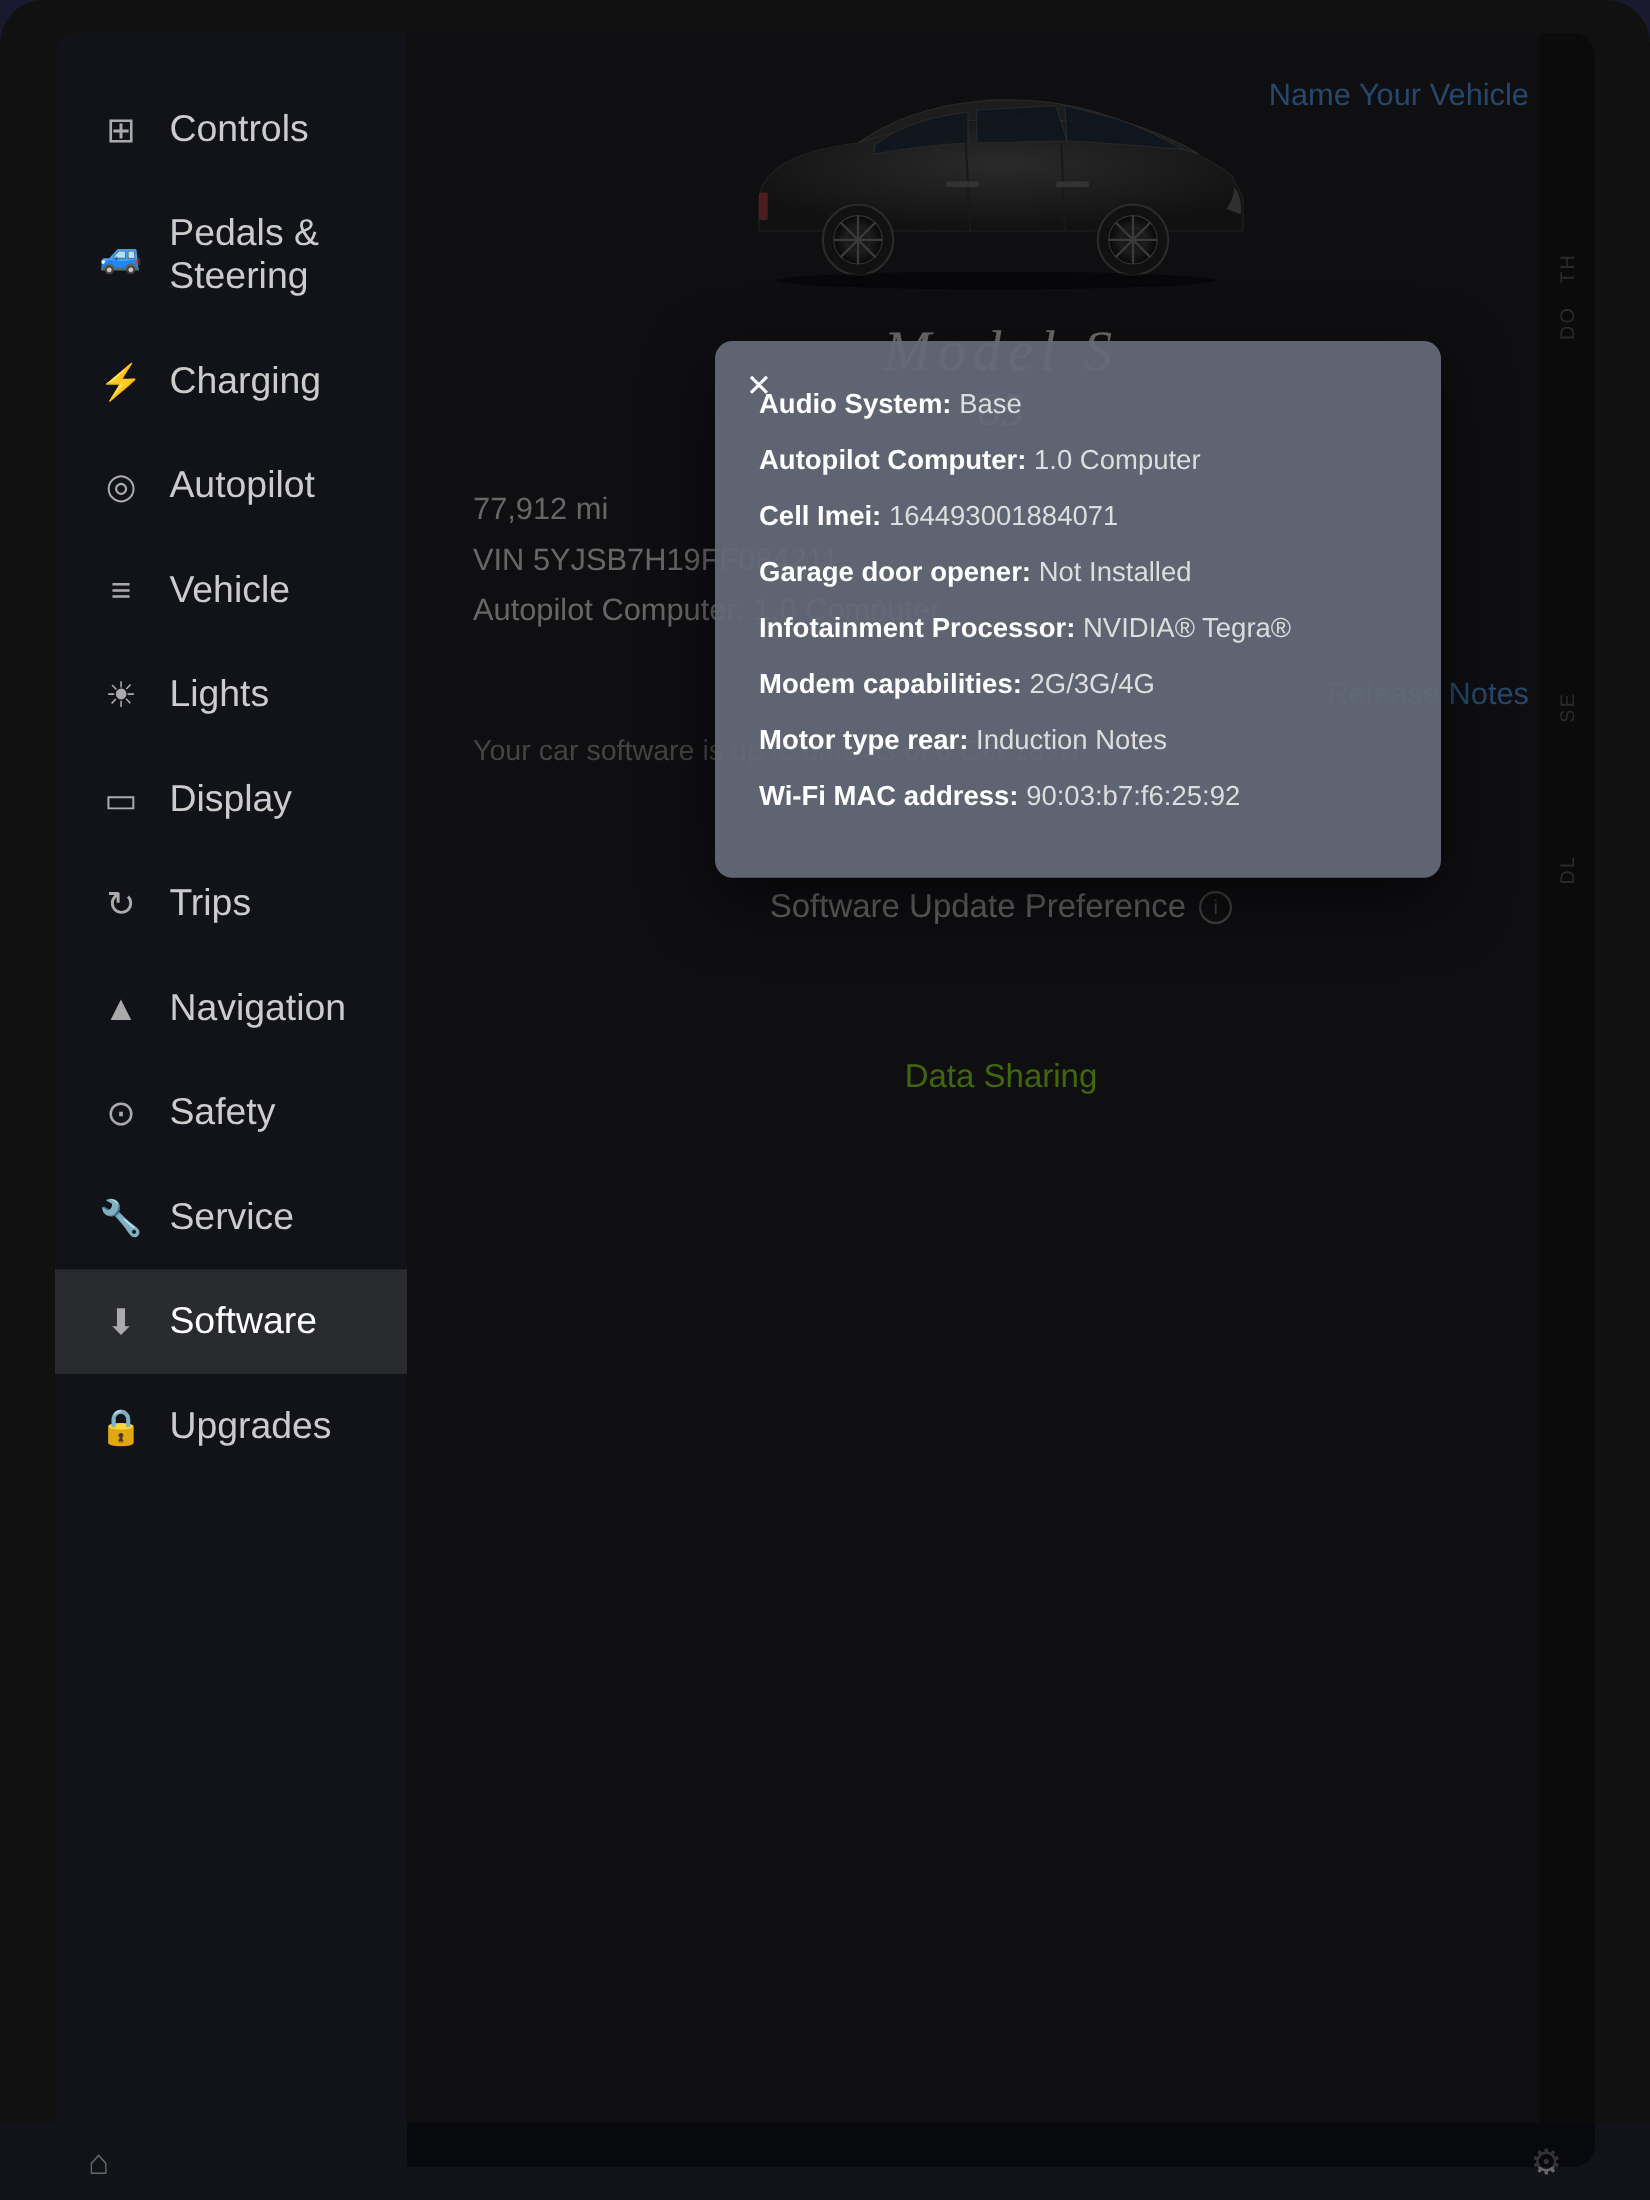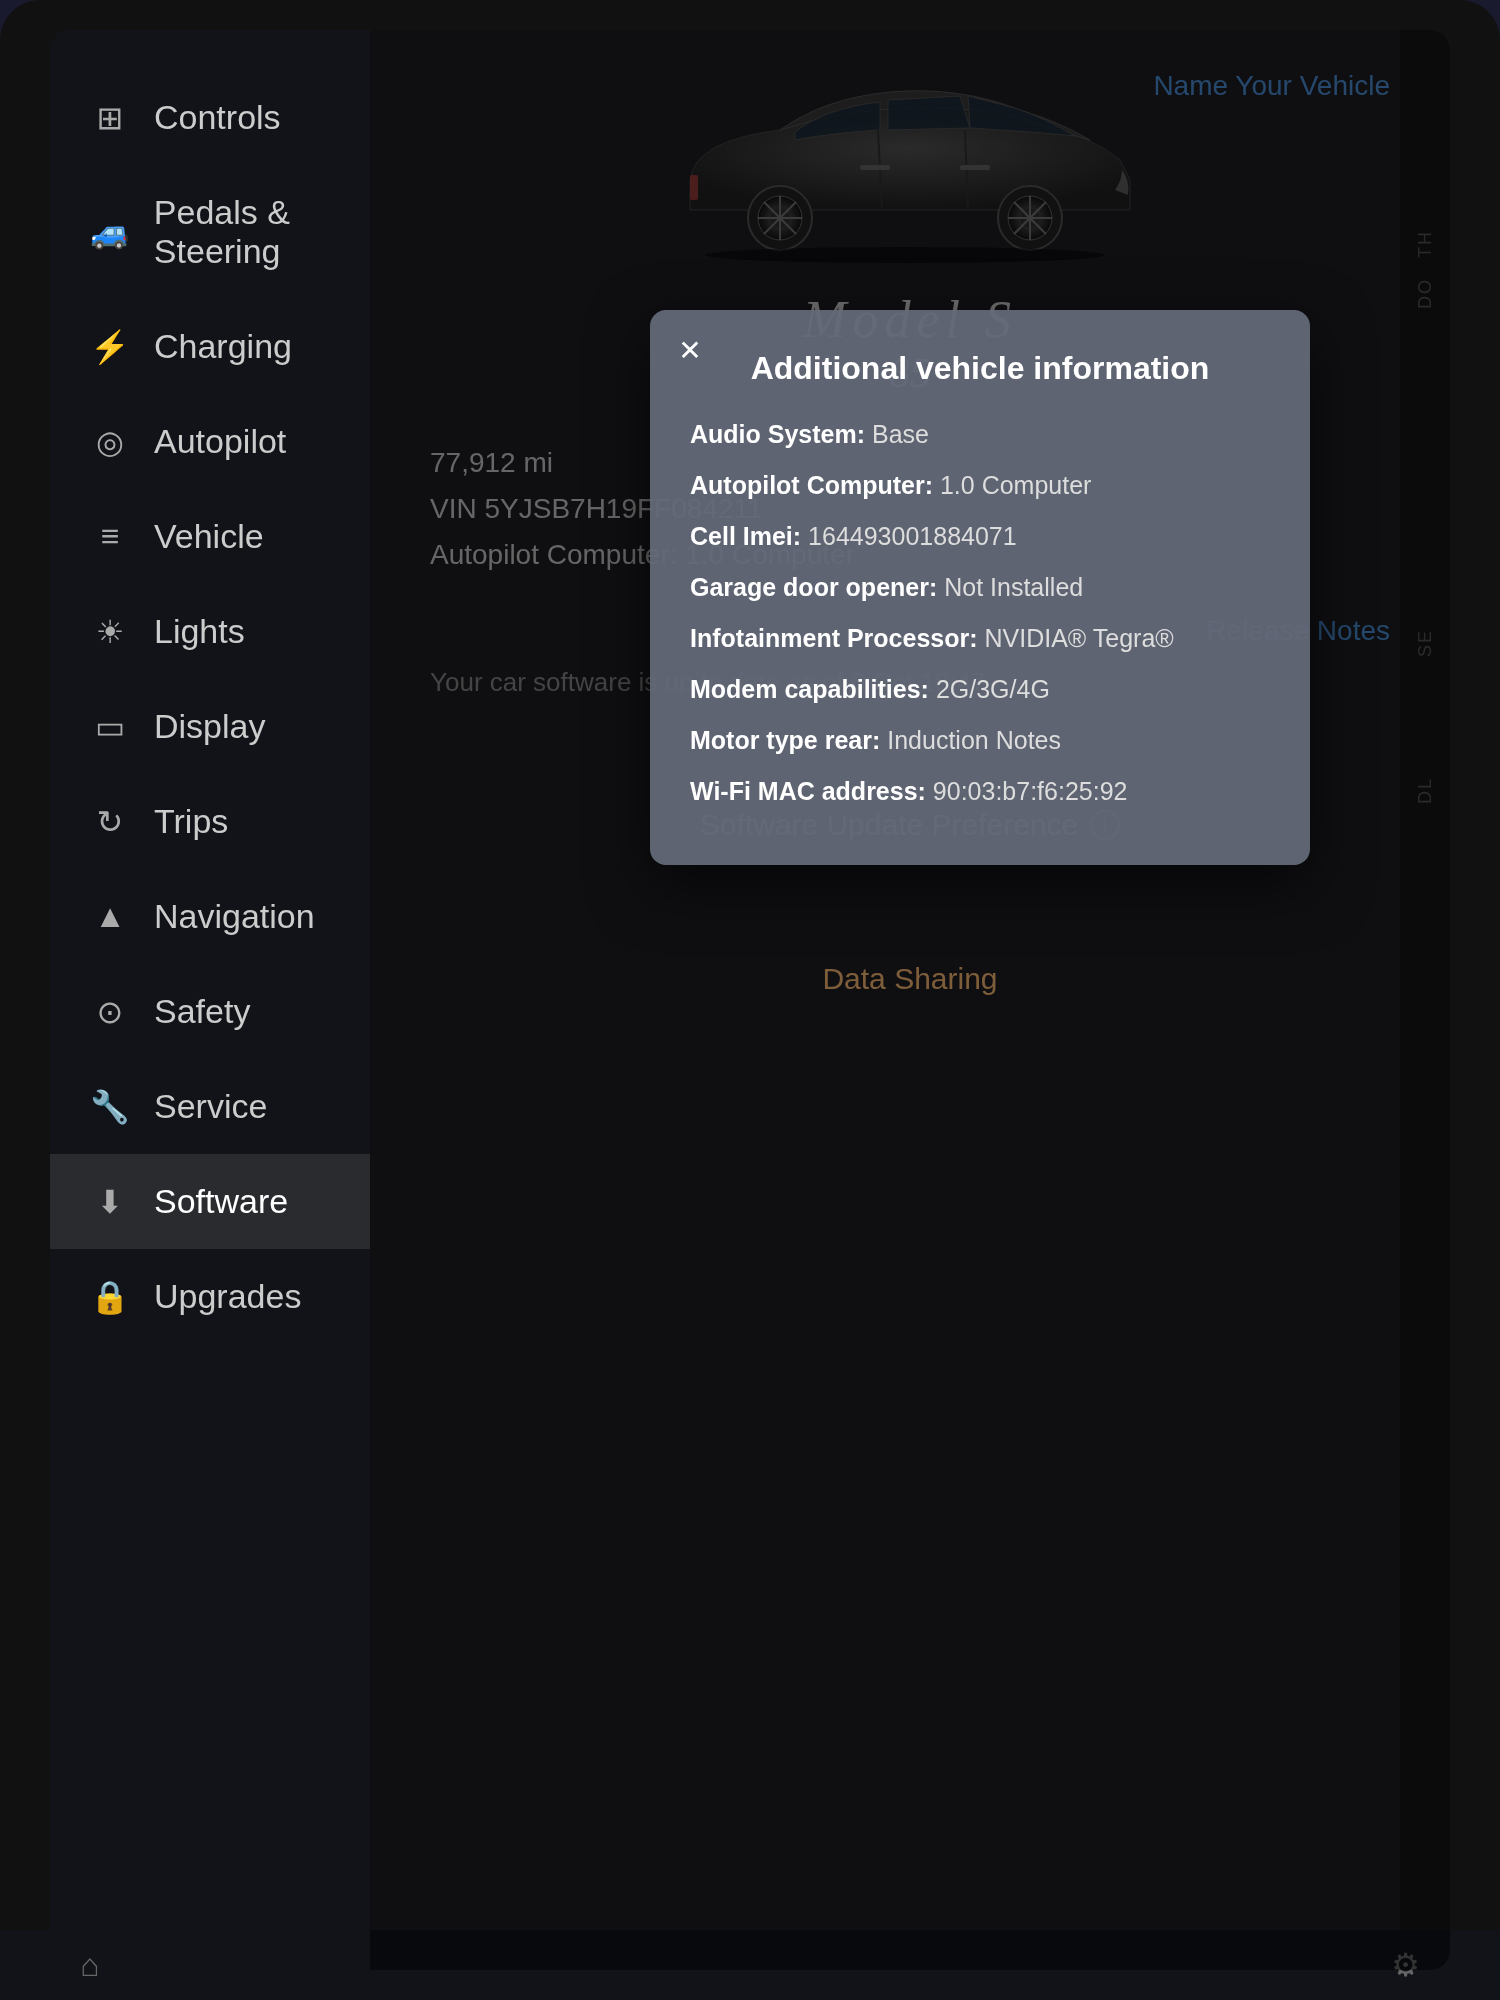--- a/index.html
+++ b/index.html
@@ -225,21 +225,21 @@
     }
 
     
     .data-sharing-section {
       text-align: center;
       padding: 50px 0;
     }
 
     .data-sharing-label {
       font-size: 30px;
-      color: #fdba74;
+      color: #84cc16;
     }
 
     
     .right-edge {
       position: absolute;
       right: 0;
       top: 0;
       bottom: 0;
       width: 50px;
       background: #161618;
@@ -513,21 +513,20 @@
       <div style="margin-top: 100px;">
         <div class="edge-label">DL</div>
       </div>
     </div>
 
     <div class="modal-overlay">
       <div class="modal">
         <button class="modal-close">
           <span>✕</span>
         </button>
-        <div class="modal-title">Additional vehicle information</div>
         <div id="modal-items">
             <div class="modal-item">Audio System: <span>Base</span></div>
             <div class="modal-item">Autopilot Computer: <span>1.0 Computer</span></div>
             <div class="modal-item">Cell Imei: <span>164493001884071</span></div>
             <div class="modal-item">Garage door opener: <span>Not Installed</span></div>
             <div class="modal-item">Infotainment Processor: <span>NVIDIA® Tegra®</span></div>
             <div class="modal-item">Modem capabilities: <span>2G/3G/4G</span></div>
             <div class="modal-item">Motor type rear: <span>Induction Notes</span></div>
             <div class="modal-item">Wi-Fi MAC address: <span>90:03:b7:f6:25:92</span></div>
           </div>

